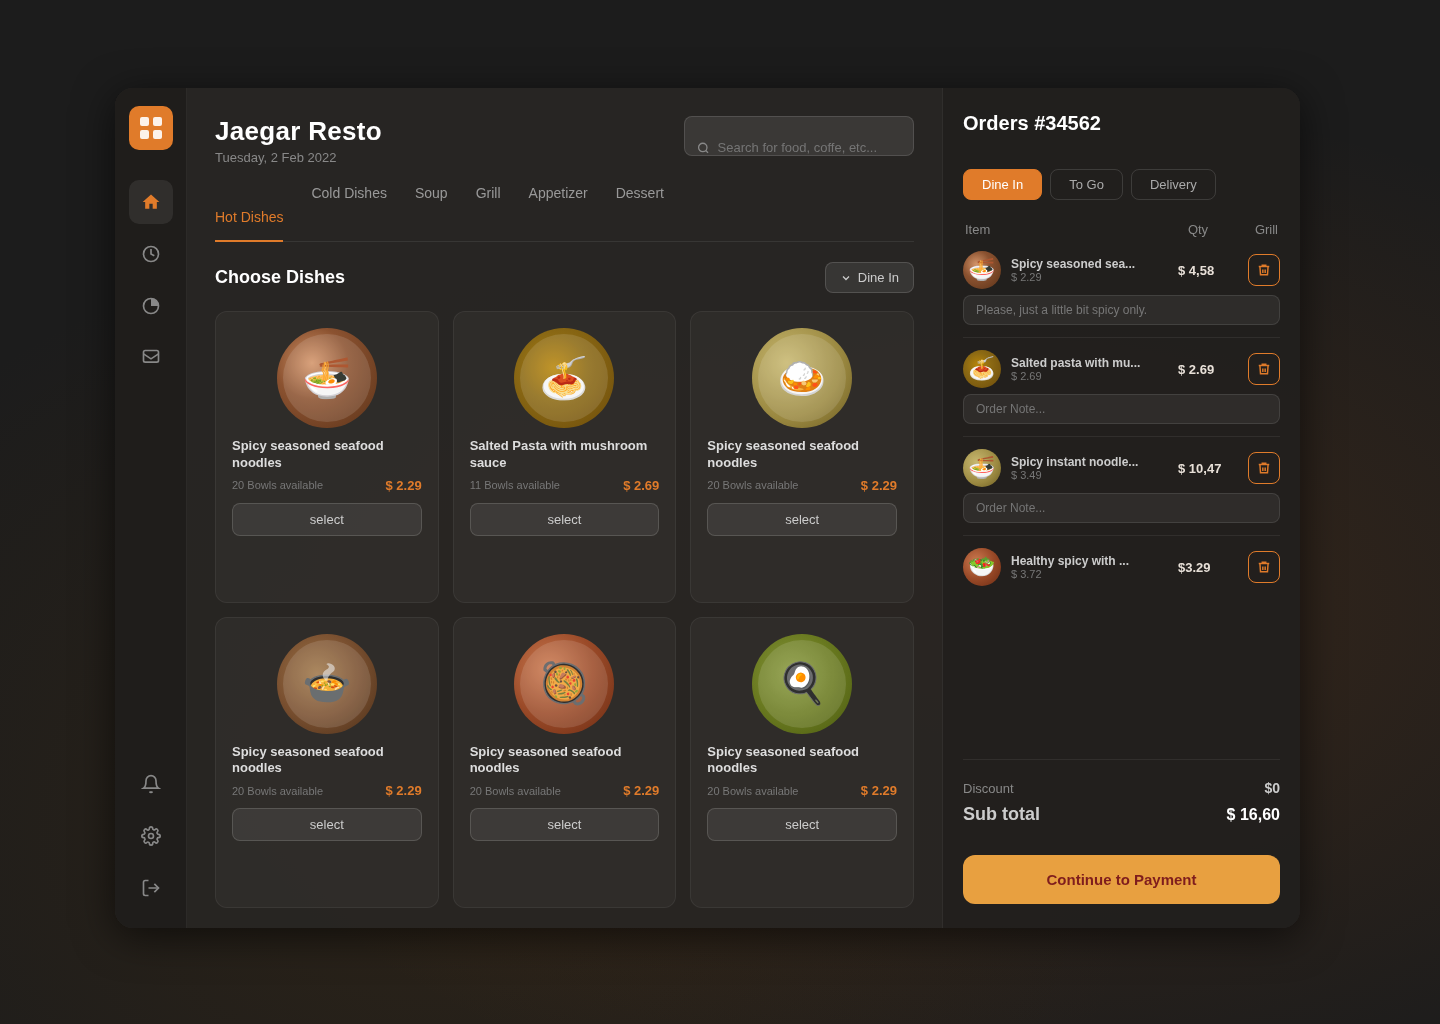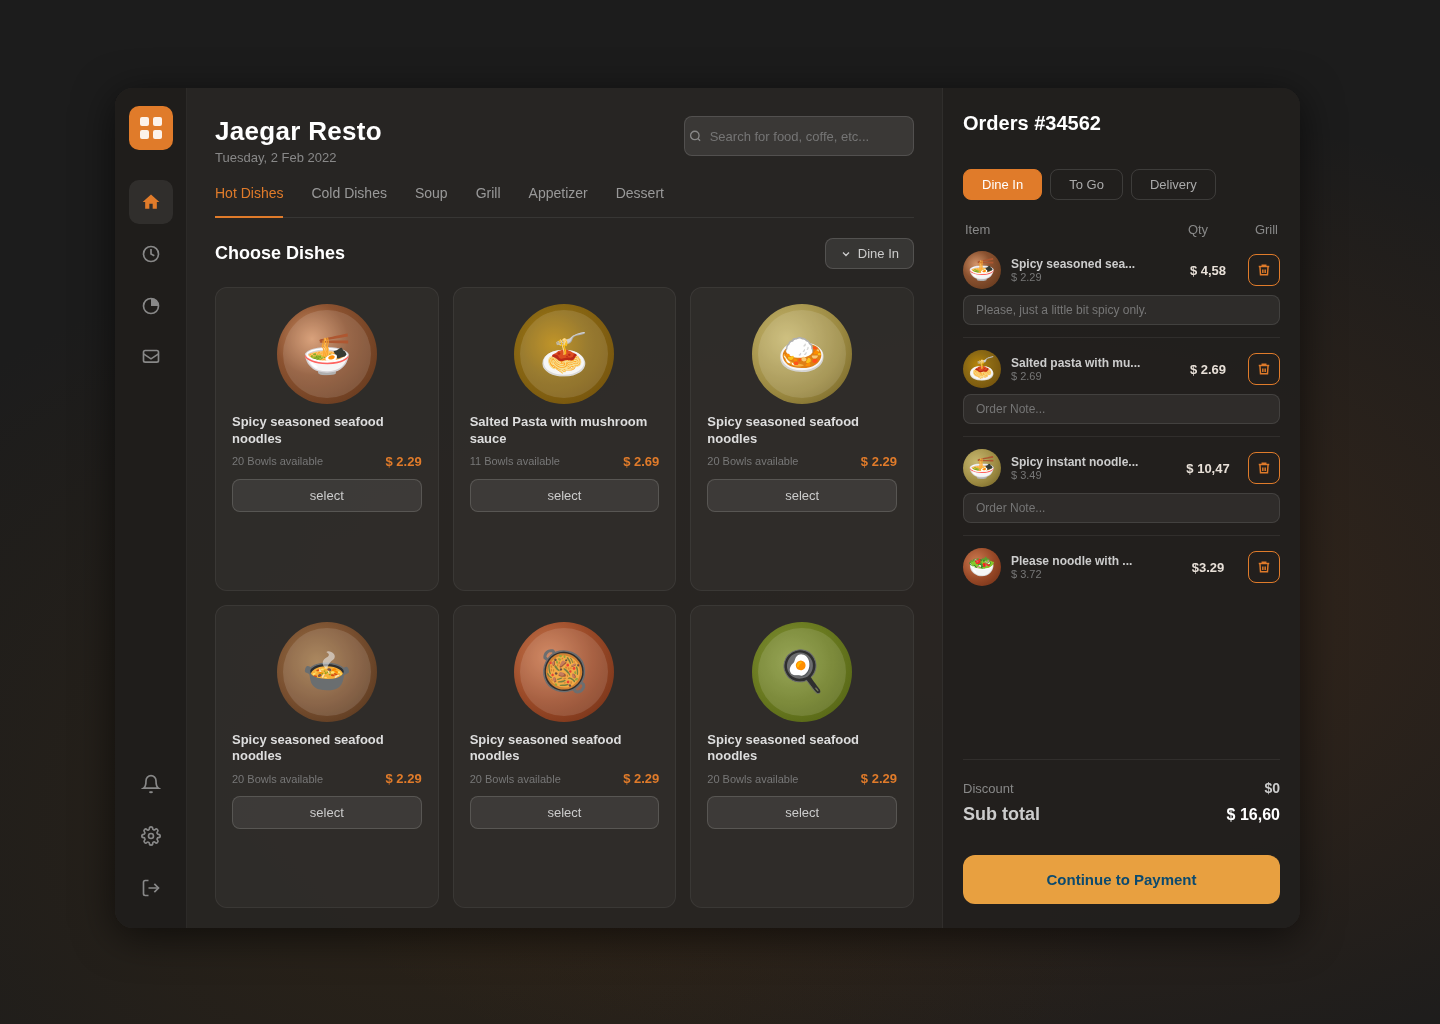--- a/index.html
+++ b/index.html
@@ -96,22 +96,22 @@
       color: #888;
       margin-top: 3px;
     }
     .search-bar {
       width: 230px;
       height: 40px;
       background: rgba(255,255,255,0.09);
       border: 1px solid rgba(255,255,255,0.12);
       border-radius: 8px;
       display: flex;
-      align-items: center;
-      padding: 0 4px;
+      align-items: flex-end;
+      padding: 0 12px;
       gap: 8px;
       cursor: text;
     }
     .search-bar input {
       background: transparent;
       border: none;
       outline: none;
       color: #aaa;
       font-size: 13px;
       width: 100%;
@@ -129,20 +129,21 @@
     .tab-item {
       font-size: 14px;
       font-weight: 500;
       color: #999;
       cursor: pointer;
       padding-bottom: 4px;
       position: relative;
     }
     .tab-item.active {
       color: #e07b2a;
+      margin-top: 24px;
     }
     .tab-item.active::after {
       content: '';
       position: absolute;
       bottom: -13px;
       left: 0;
       width: 100%;
       height: 2px;
       background: #e07b2a;
     }
@@ -323,21 +324,21 @@
       height: 38px;
       border-radius: 50%;
       flex-shrink: 0;
       display: flex;
       align-items: center;
       justify-content: center;
     }
     .order-item-details { flex: 1; }
     .order-item-name { font-size: 12px; font-weight: 600; color: #ccc; }
     .order-item-unit-price { font-size: 11px; color: #777; }
-    .order-item-price { font-size: 13px; font-weight: 700; color: #e8e0d8; width: 60px; text-align: center; }
+    .order-item-price { font-size: 13px; font-weight: 700; color: #e8e0d8; width: 60px; text-align: left; }
     .order-delete-btn {
       width: 32px;
       height: 32px;
       border-radius: 8px;
       border: 1px solid #e07b2a;
       background: transparent;
       color: #e07b2a;
       display: flex;
       align-items: center;
       justify-content: center;
@@ -368,21 +369,21 @@
     .summary-value { font-size: 14px; font-weight: 600; color: #ccc; }
     .summary-total-label { font-size: 18px; font-weight: 600; color: #ccc; }
     .summary-total-value { font-size: 16px; font-weight: 700; color: #fff; }
 
     .continue-payment-btn {
       width: 100%;
       padding: 16px;
       background: #e8a040;
       border: none;
       border-radius: 12px;
-      color: #0c4a6e;
+      color: #7f1d1d;
       font-size: 15px;
       font-weight: 700;
       cursor: pointer;
       margin-top: 12px;
       transition: background 0.2s;
     }
   </style>
 </head>
 <body>
 
@@ -637,21 +638,21 @@
         </svg>
       </button>
     </div>
     <div><input class="order-note-input" type="text" placeholder="Order Note..." style=""></div>
   </div>
         <div class="order-divider"></div>
         <div class="order-item">
     <div class="order-item-row">
       <div class="order-item-img food-bowl-5" style="font-size:22px;display:flex;align-items:center;justify-content:center;">🥗</div>
       <div class="order-item-details">
-        <div class="order-item-name">Please noodle with ...</div>
+        <div class="order-item-name">Healthy spicy with ...</div>
         <div class="order-item-unit-price">$ 3.72</div>
       </div>
       <div class="order-item-price">$3.29</div>
       <button class="order-delete-btn">
         <svg width="14" height="14" viewBox="0 0 24 24" fill="none" stroke="currentColor" stroke-width="2.5">
           <polyline points="3 6 5 6 21 6"></polyline>
           <path d="M19 6l-1 14H6L5 6"></path>
           <path d="M10 11v6M14 11v6"></path>
           <path d="M9 6V4h6v2"></path>
         </svg>

